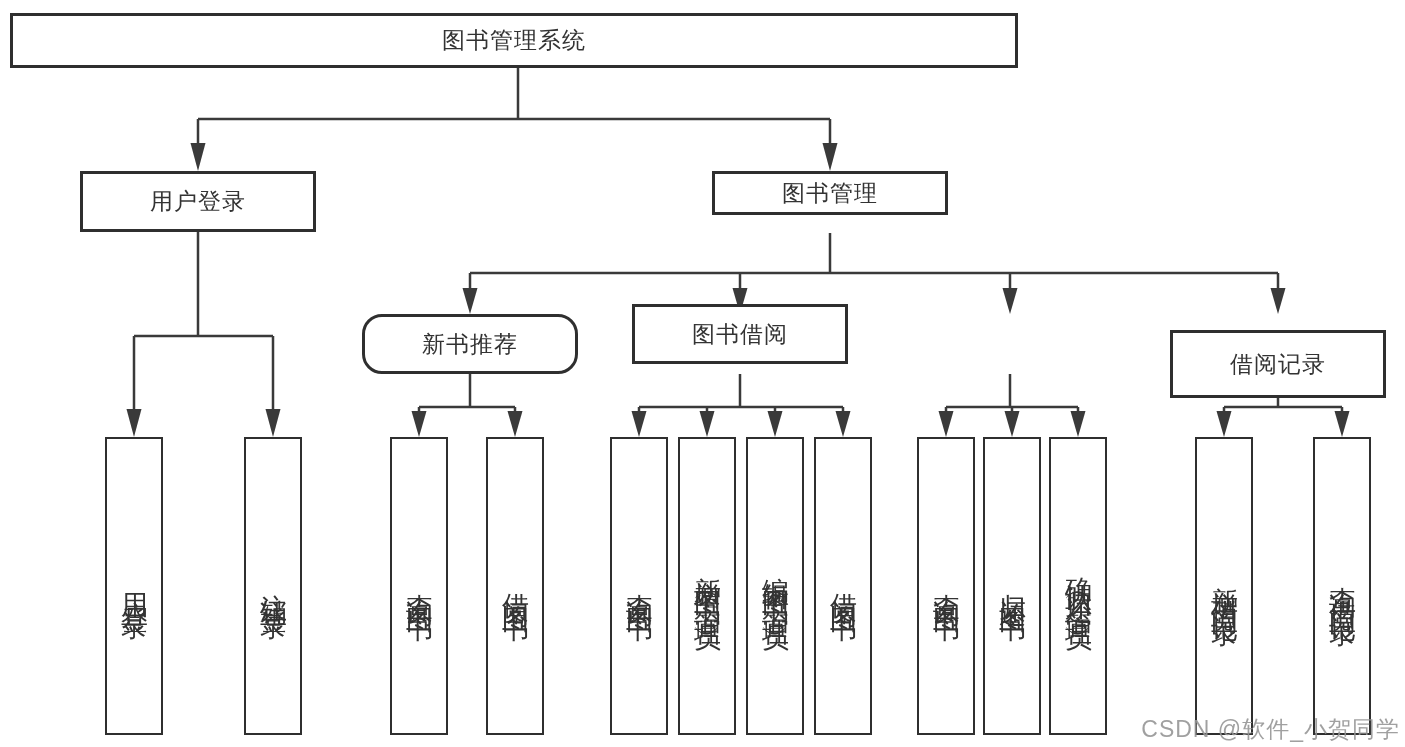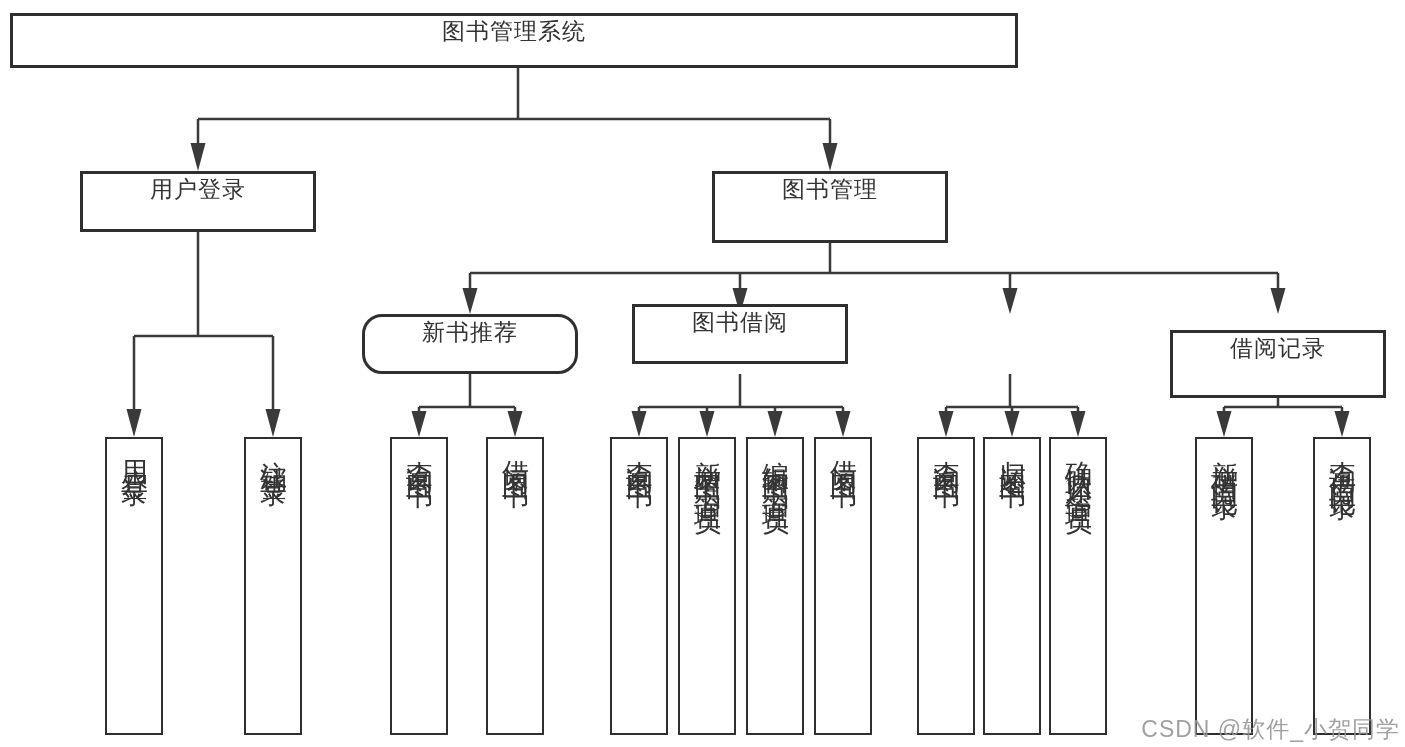--- a/index.html
+++ b/index.html
@@ -16,21 +16,21 @@
     position: absolute;
     left: 0; top: 0;
     width: 1405px; height: 747px;
     pointer-events: none;
   }
   .box {
     position: absolute;
     background: #ffffff;
     border: 3px solid #2f2f2f;
     display: flex;
-    align-items: flex-start;
+    align-items: center;
     justify-content: center;
     color: #333333;
   }
   .hlabel {
     font-size: 23px;
     letter-spacing: 1px;
     white-space: nowrap;
   }
   .leaf {
     border-width: 2.5px;
@@ -111,21 +111,21 @@
     </g>
   </svg>
 
   <div class="box" style="left:10px; top:13px; width:1008px; height:55px;">
     <span class="hlabel">图书管理系统</span>
   </div>
 
   <div class="box" style="left:80px; top:171px; width:236px; height:61px;">
     <span class="hlabel">用户登录</span>
   </div>
-  <div class="box" style="left:712px; top:171px; width:236px; height:72px;">
+  <div class="box" style="left:712px; top:171px; width:236px; height:44px;">
     <span class="hlabel">图书管理</span>
   </div>
 
   <div class="box" style="left:362px; top:314px; width:216px; height:60px;border-radius:20px;">
     <span class="hlabel">新书推荐</span>
   </div>
   <div class="box" style="left:632px; top:304px; width:216px; height:60px;">
     <span class="hlabel">图书借阅</span>
   </div>
   <div class="box" style="left:1170px; top:314px; width:216px; height:68px;margin-top:16px;">

